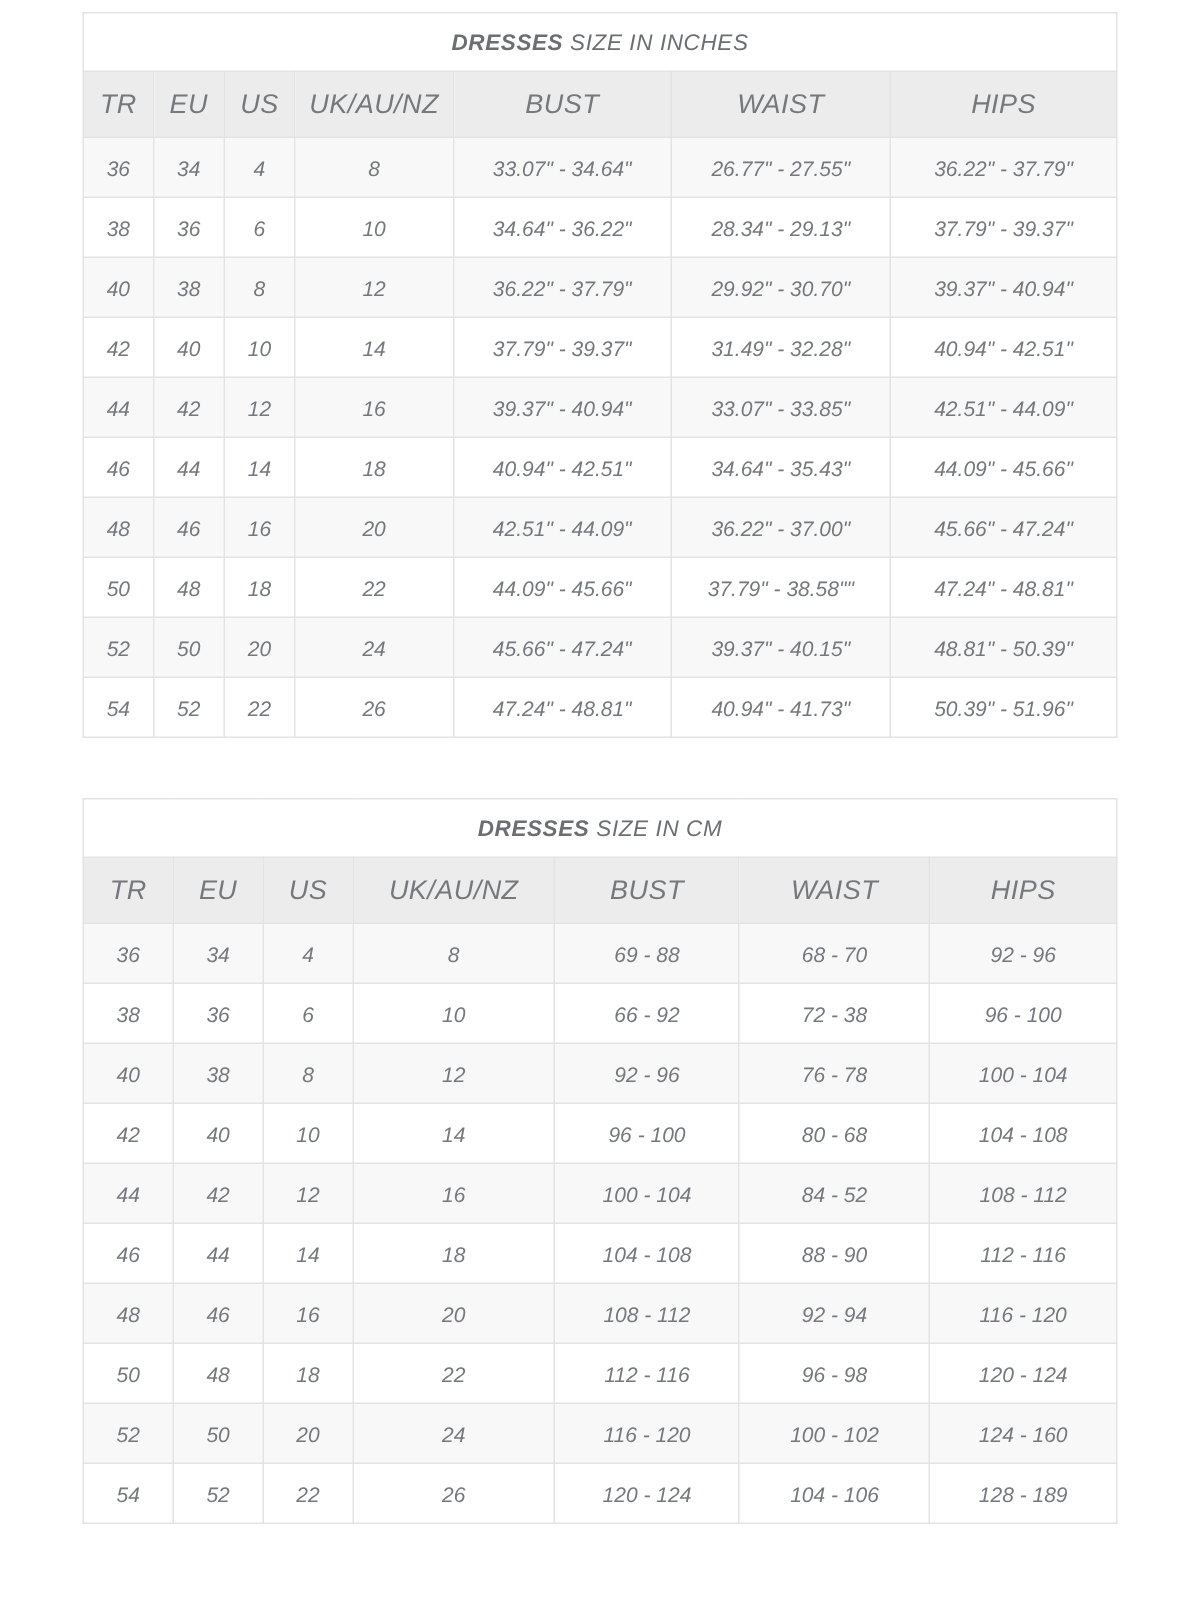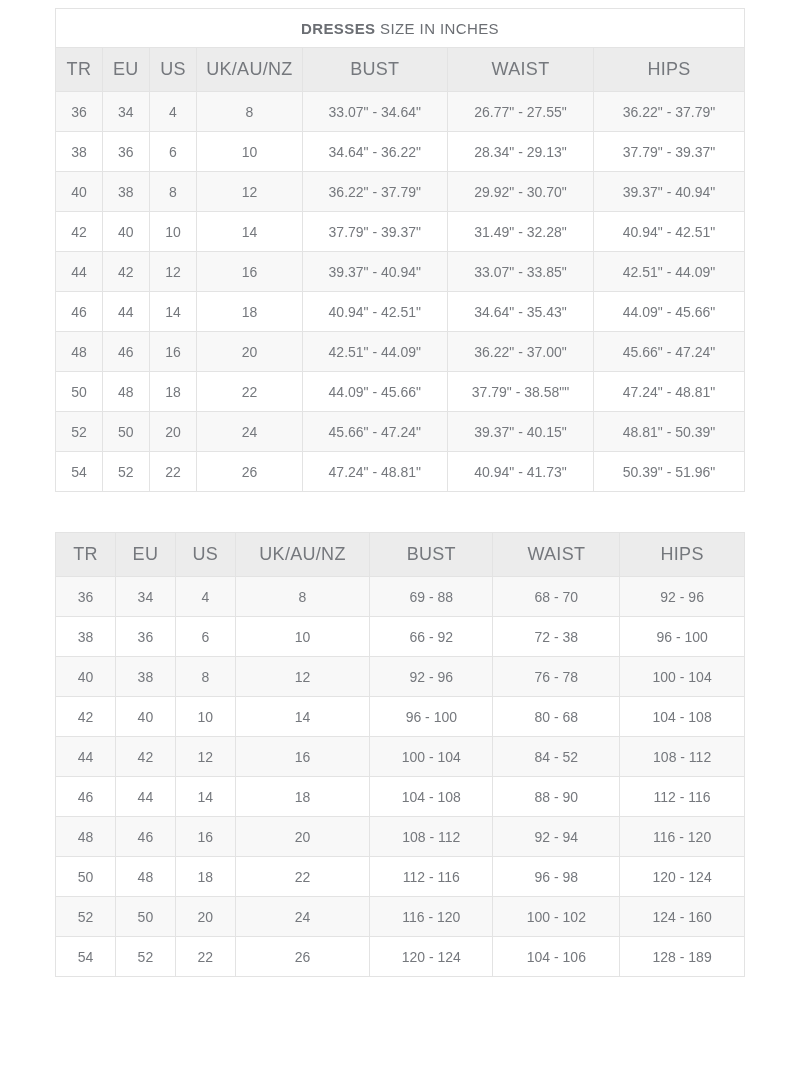--- a/index.html
+++ b/index.html
@@ -21,20 +21,21 @@
   .wrap {
     padding: 8px 55px 30px 55px;
   }
   .table-block + .table-block {
     margin-top: 40px;
   }
   table {
     width: 100%;
     border-collapse: collapse;
     table-layout: fixed;
+    font-style: italic;
   }
   th, td {
     border: 1px solid var(--border);
     text-align: center;
     vertical-align: middle;
     color: var(--text);
     font-weight: 400;
     padding: 0 2px;
     overflow: hidden;
     white-space: nowrap;
@@ -213,20 +214,26 @@
       <colgroup>
         <col class="c0">
           <col class="c1">
           <col class="c2">
           <col class="c3">
           <col class="c4">
           <col class="c5">
           <col class="c6">
       </colgroup>
       <thead>
+        <tr class="title-row">
+          <th colspan="7">
+            <span class="bold">DRESSES</span>
+            <span>SIZE IN CM</span>
+          </th>
+        </tr>
         <tr class="head-row">
             <th>TR</th>
             <th>EU</th>
             <th>US</th>
             <th>UK/AU/NZ</th>
             <th>BUST</th>
             <th>WAIST</th>
             <th>HIPS</th>
           </tr>
       </thead>

